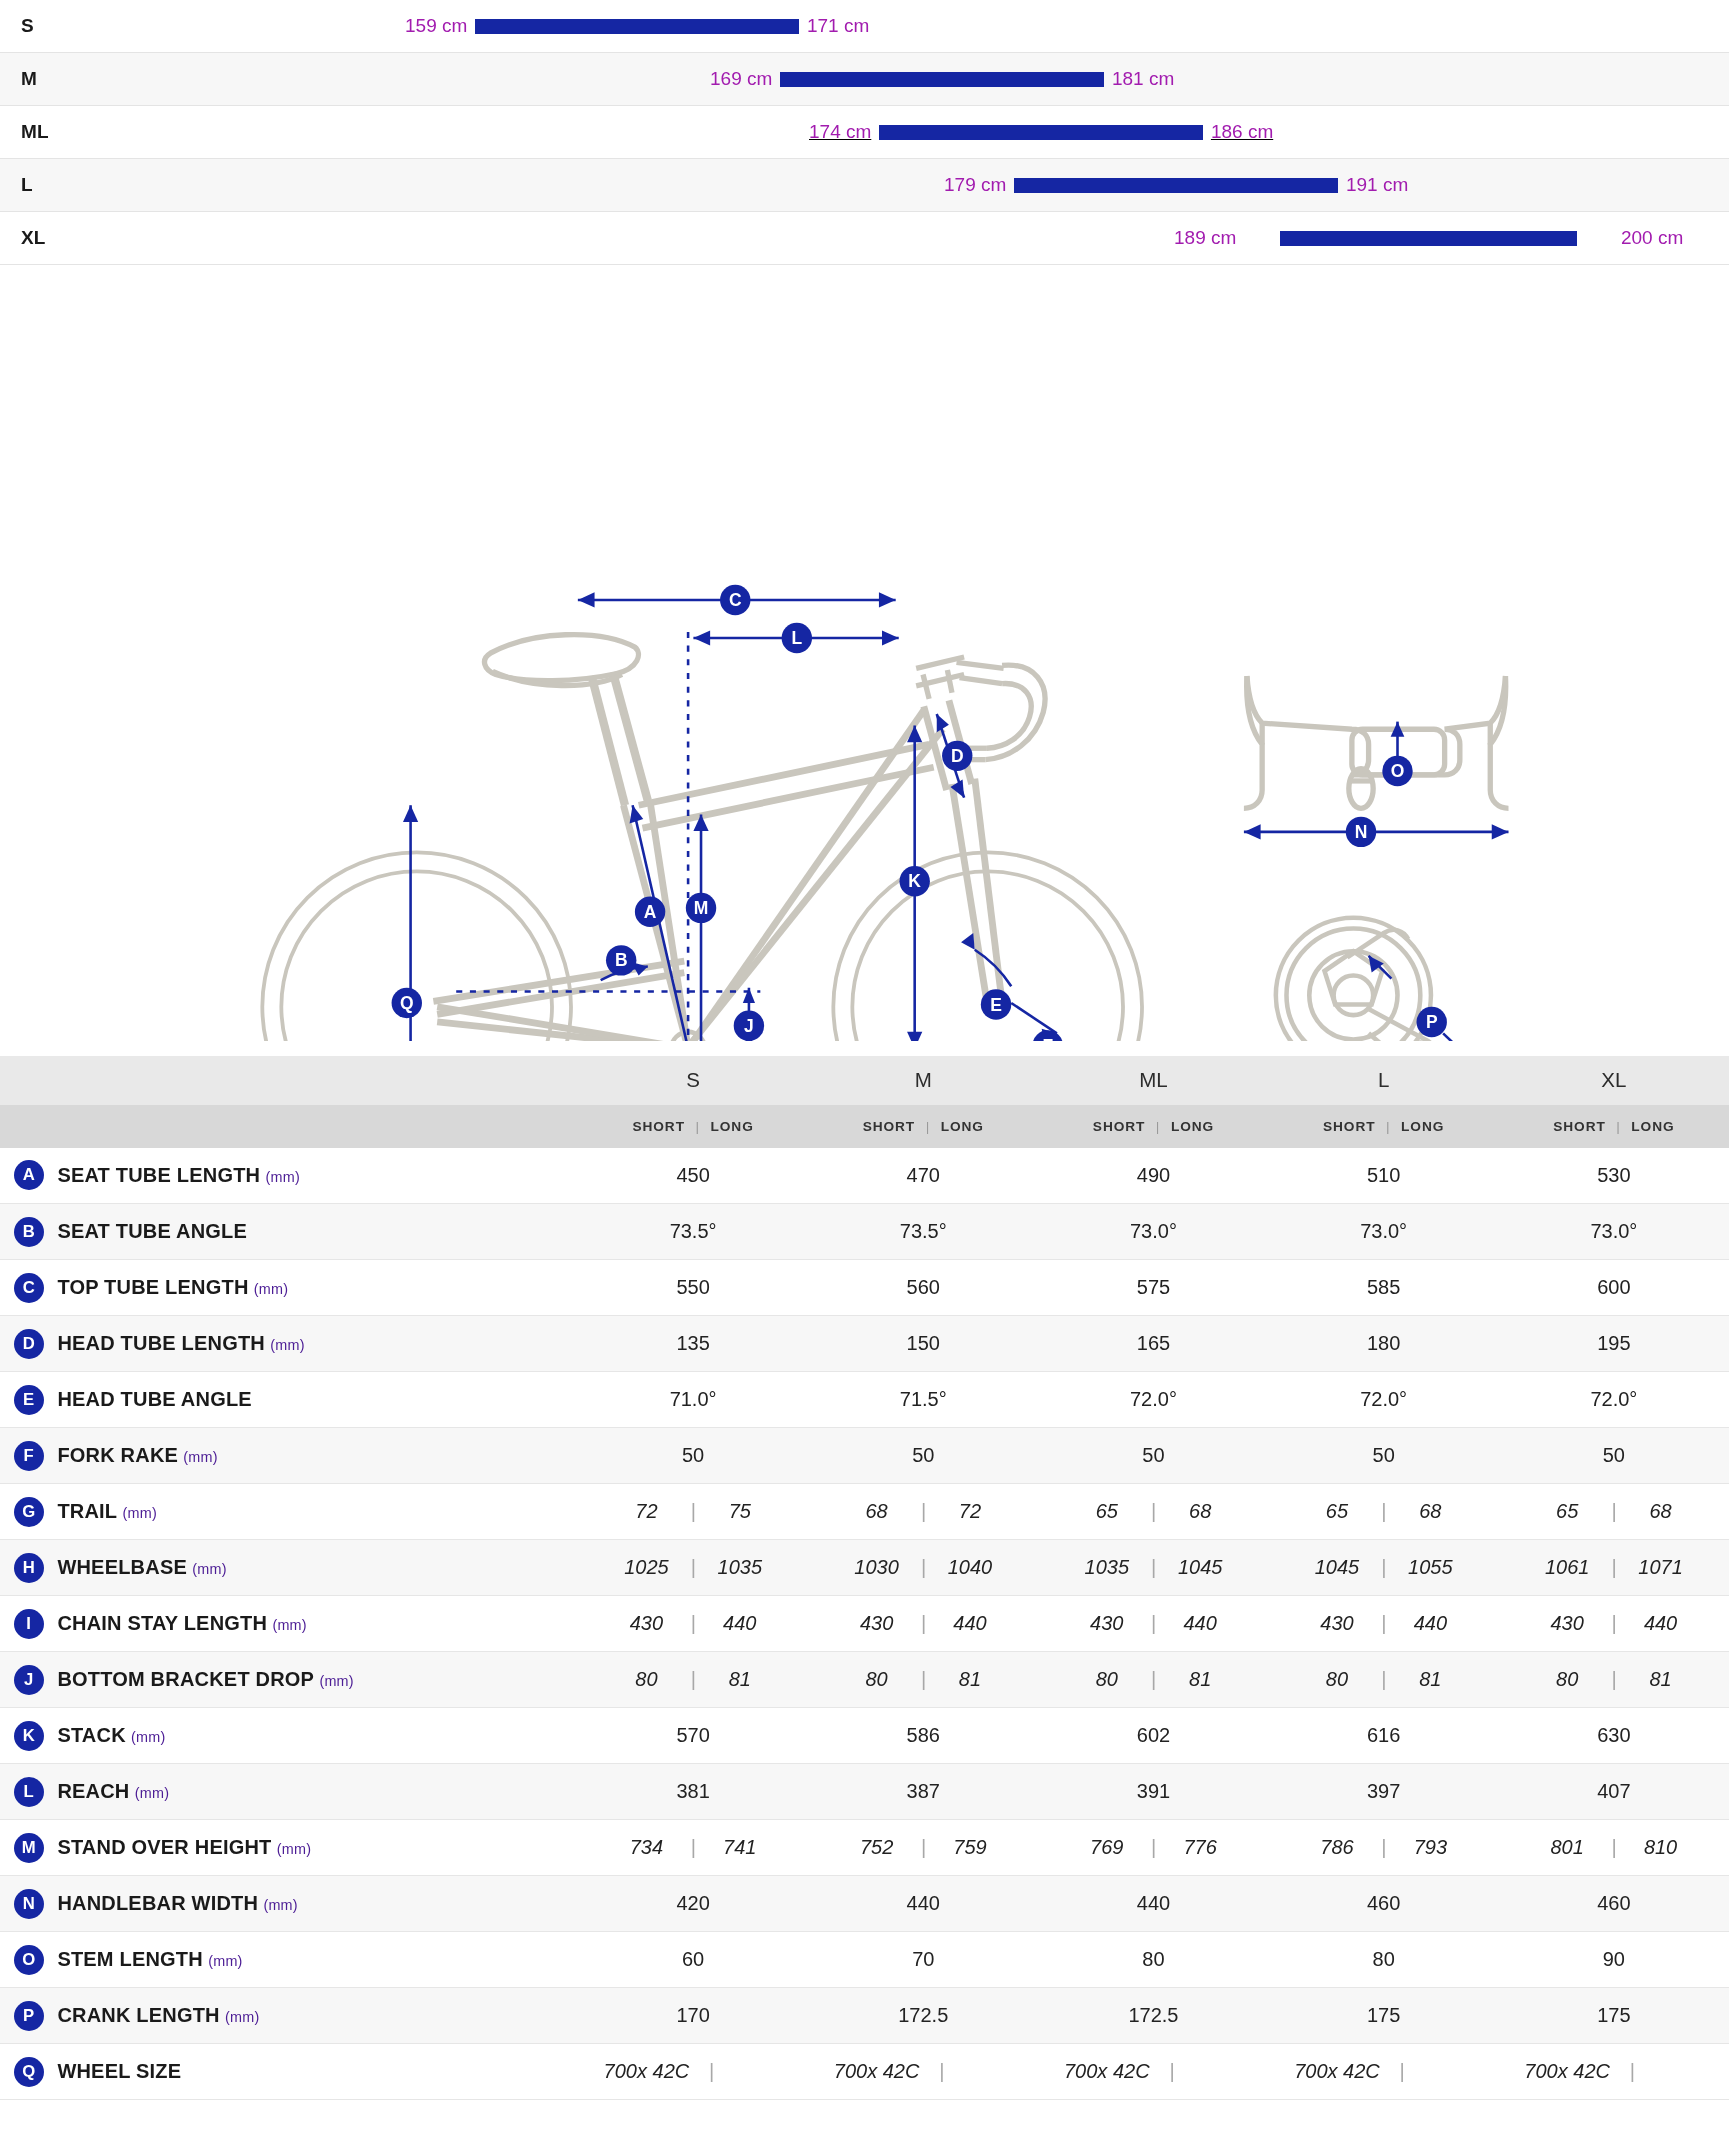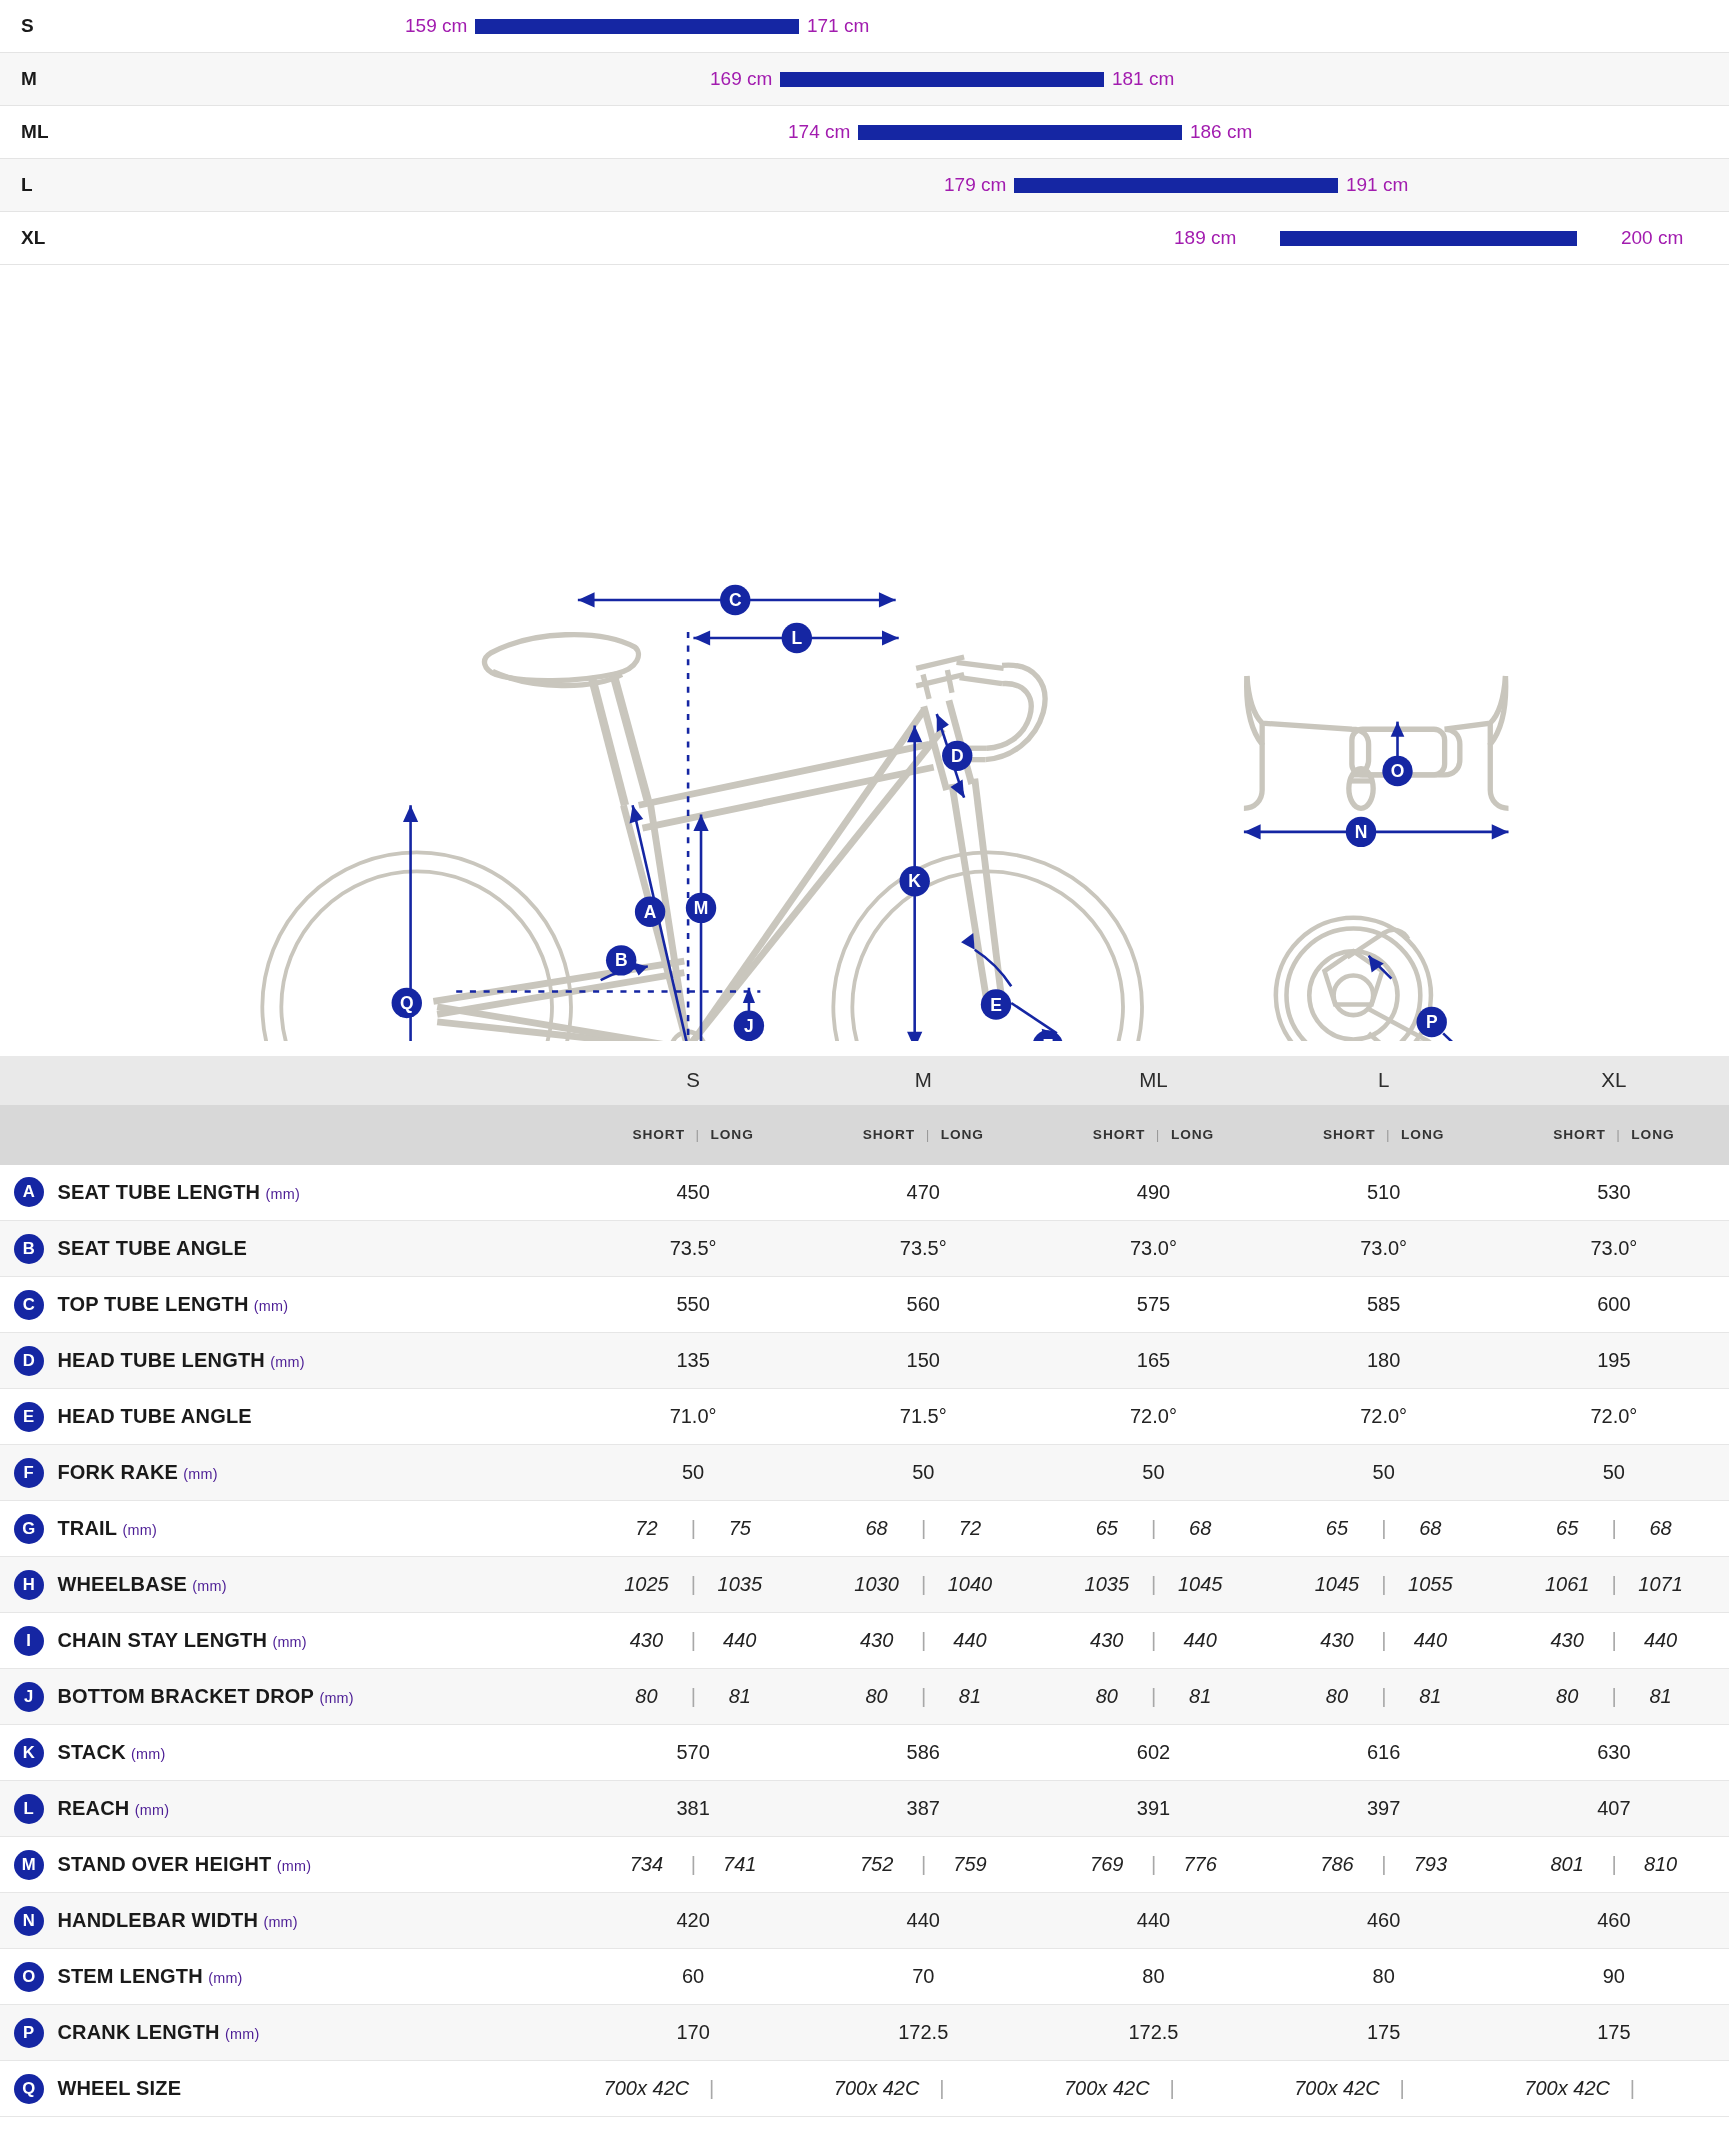--- a/index.html
+++ b/index.html
@@ -35,21 +35,21 @@
   .spec-table { width: 100%; border-collapse: collapse; table-layout: fixed; }
   .spec-table col.lab { width: 578px; }
   .spec-table th, .spec-table td { padding: 0; }
   .hdr-row th {
     background: #e9e9e9; height: 49px;
     font-size: 20.5px; font-weight: normal; color: #2c2c2c;
     text-align: center; vertical-align: middle;
   }
   .hdr-row th.lab-head { background: #e9e9e9; }
   .sub-row th {
-    background: #d8d8d8; height: 60px;
+    background: #d8d8d8; height: 43px;
     font-size: 13.7px; font-weight: bold; color: #333;
     letter-spacing: 0.9px; text-align: center; vertical-align: middle;
   }
   .sub-row th.lab-head { background: #d8d8d8; }
   .sub-sep { color: #9a9a9a; font-weight: normal; padding: 0 10.6px; }
 
   .spec-row { height: 56px; }
   .spec-row:nth-child(odd) { background: #ffffff; }
   .spec-row:nth-child(even) { background: #f7f7f7; }
   .spec-row td { border-bottom: 0.8px solid #e6e6e6; vertical-align: middle; }
@@ -88,21 +88,21 @@
         <div class="bar-wrap" style="left: 662px;">
           <span class="bar-min">169 cm</span>
           <div class="bar" style="width: 324px;"></div>
           <span class="bar-max">181 cm</span>
         </div>
       </div>
     </div>
     <div class="size-row">
       <div class="sz-label">ML</div>
       <div class="bar-area">
-        <div class="bar-wrap" style="left: 740px;">
+        <div class="bar-wrap" style="left: 761px; text-decoration: underline;">
           <span class="bar-min">174 cm</span>
           <div class="bar" style="width: 324px;"></div>
           <span class="bar-max">186 cm</span>
         </div>
       </div>
     </div>
     <div class="size-row">
       <div class="sz-label">L</div>
       <div class="bar-area">
         <div class="bar-wrap" style="left: 896px;">

